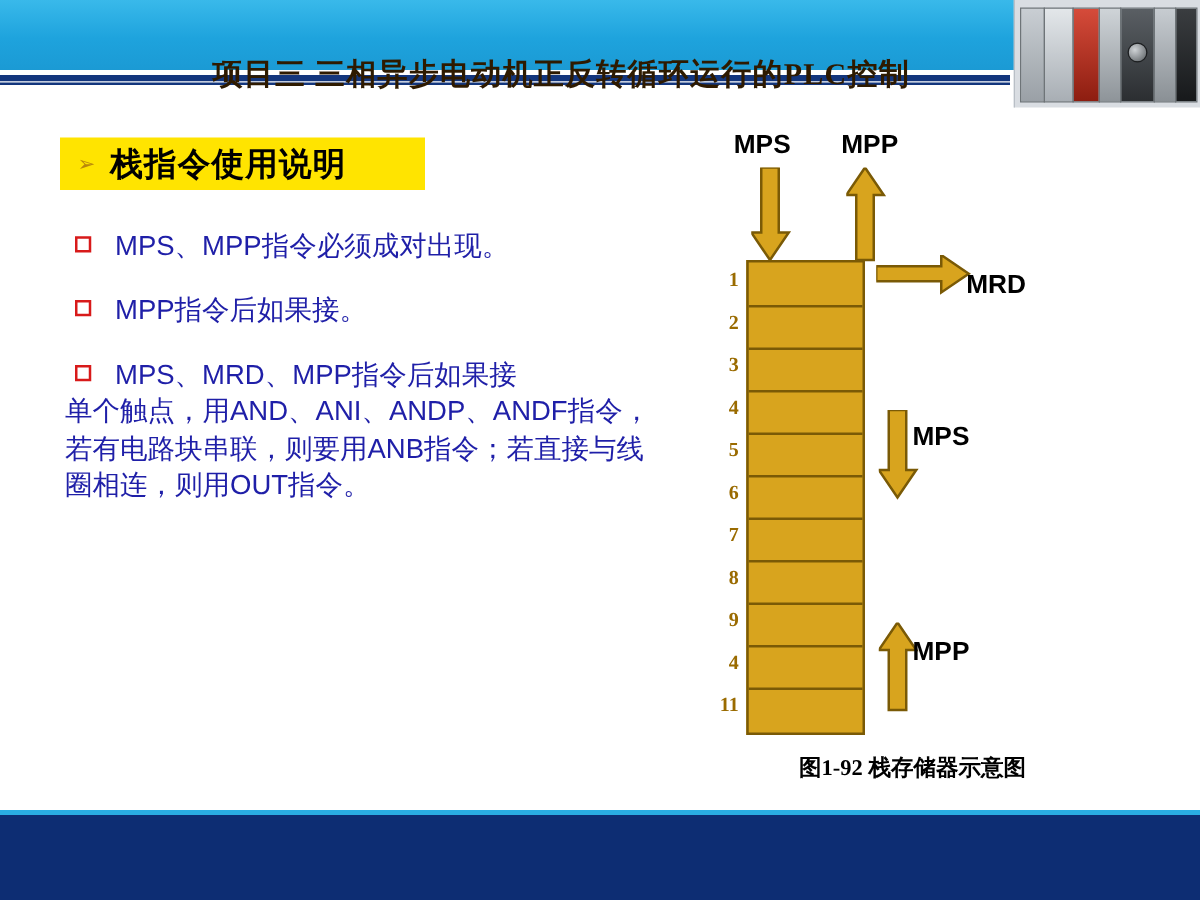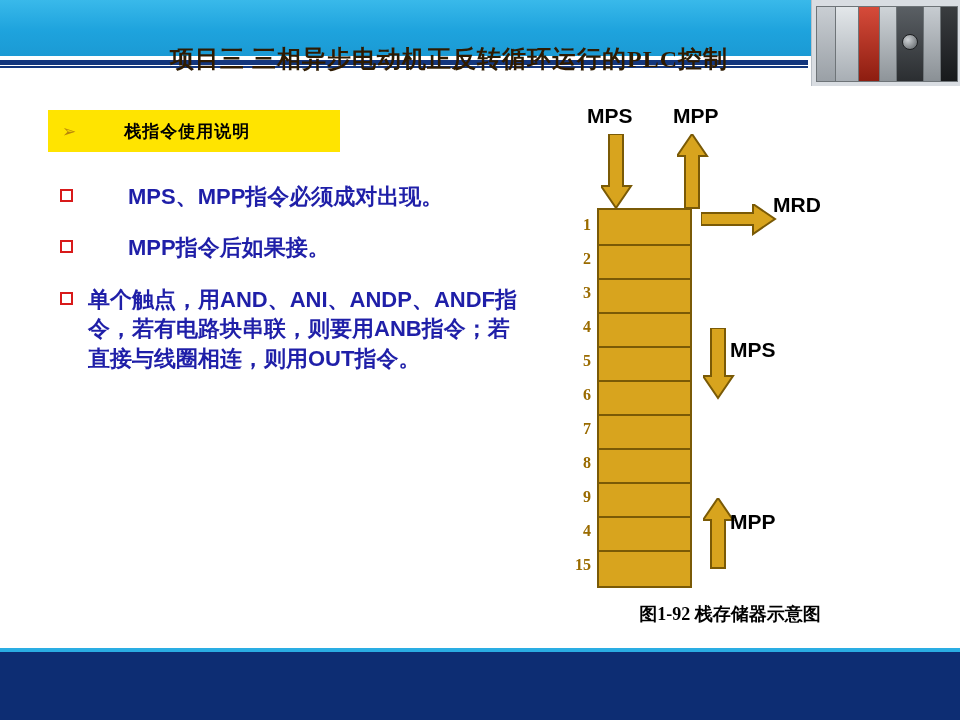--- a/index.html
+++ b/index.html
@@ -112,25 +112,24 @@
   }
   .heading-arrow {
     color: #b8860b;
     font-size: 17px;
     margin-left: 14px;
     margin-right: 12px;
     line-height: 1;
   }
   .heading-text {
     color: #000000;
-    font-size: 17px;
+    font-size: 26px;
     font-weight: bold;
     font-family: "Liberation Serif", serif;
     letter-spacing: 1px;
-    margin-left: 36px;
   }
 
   
   .bullets {
     position: absolute;
     left: 52px;
     top: 182px;
     width: 470px;
   }
   .bullet {
@@ -144,24 +143,23 @@
     width: 13px;
     height: 13px;
     border: 2px solid #d81a1a;
     box-sizing: border-box;
   }
   .bullet .txt {
     display: block;
     padding-left: 40px;
     color: #1f1fa8;
     font-size: 22px;
-    font-weight: bold;
+    font-weight: normal;
     line-height: 1.34;
     font-family: "Liberation Sans", sans-serif;
-    margin-left: 36px;
   }
   .bullet.wrap .txt {
     padding-left: 40px;
     text-indent: 0;
   }
 
   
   .diagram {
     position: absolute;
     left: 545px;
@@ -199,21 +197,21 @@
   .dlabel {
     position: absolute;
     color: #000000;
     font-weight: bold;
     font-size: 21px;
     font-family: "Liberation Sans", sans-serif;
     white-space: nowrap;
   }
   .lbl-mps-top { left: 42px;  top: 4px; }
   .lbl-mpp-top { left: 128px; top: 4px; }
-  .lbl-mrd     { left: 228px; top: 93px; }
+  .lbl-mrd     { left: 228px; top: 116px; }
   .lbl-mps-mid { left: 185px; top: 238px; }
   .lbl-mpp-mid { left: 185px; top: 410px; }
 
   
   .arrow {
     position: absolute;
   }
   .caption {
     position: absolute;
     left: 0;
@@ -280,20 +278,21 @@
     </div>
 
 
     <div class="bullet">
       <span class="sq"></span>
       <span class="txt">MPP指令后如果接。</span>
     </div>
 
     <div class="bullet wrap">
       <span class="sq"></span>
+      <span class="txt"> MPS、MRD、MPP指令后如果接</span>
       <span class="txt" style="padding-left:0;">单个触点，用AND、ANI、ANDP、ANDF指令，若有电路块串联，则要用ANB指令；若直接与线圈相连，则用OUT指令。</span>
     </div>
 
   </div>
 
   <div class="diagram">
 
     <div class="dlabel lbl-mps-top">MPS</div>
     <div class="dlabel lbl-mpp-top">MPP</div>
 
@@ -336,21 +335,21 @@
     <div class="rownum" style="left:24px; top:116px;">1</div>
     <div class="rownum" style="left:24px; top:150px;">2</div>
     <div class="rownum" style="left:24px; top:184px;">3</div>
     <div class="rownum" style="left:24px; top:218px;">4</div>
     <div class="rownum" style="left:24px; top:252px;">5</div>
     <div class="rownum" style="left:24px; top:286px;">6</div>
     <div class="rownum" style="left:24px; top:320px;">7</div>
     <div class="rownum" style="left:24px; top:354px;">8</div>
     <div class="rownum" style="left:24px; top:388px;">9</div>
     <div class="rownum" style="left:16px; top:422px; width:30px;">4</div>
-    <div class="rownum" style="left:16px; top:456px; width:30px;">15</div>
+    <div class="rownum" style="left:16px; top:456px; width:30px;">11</div>
 
     <div class="caption">图1-92  栈存储器示意图</div>
   </div>
 
   <div class="footer-rule"></div>
   <div class="footer-band">
     
     
   </div>
 

